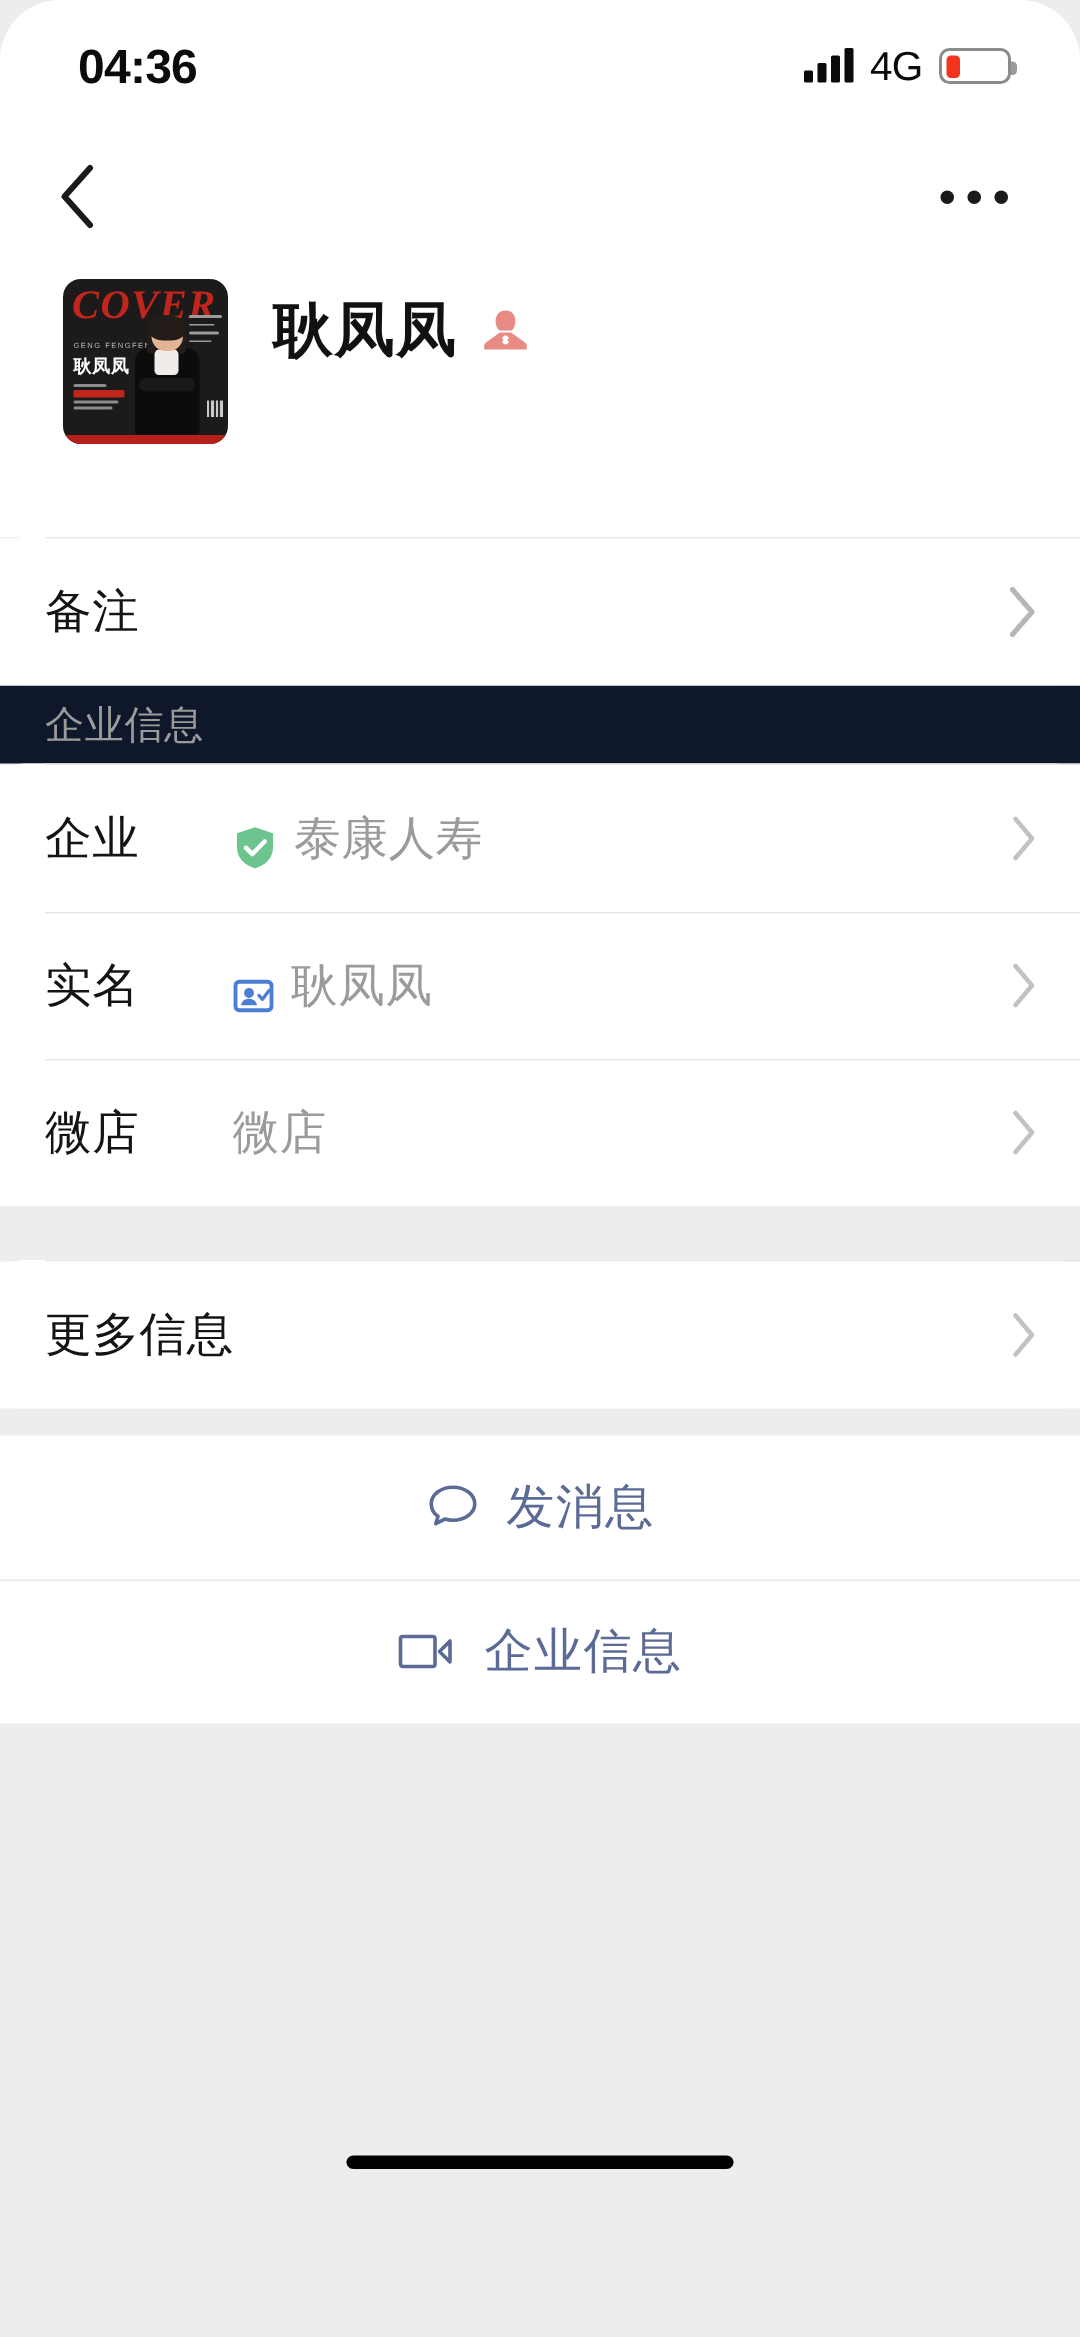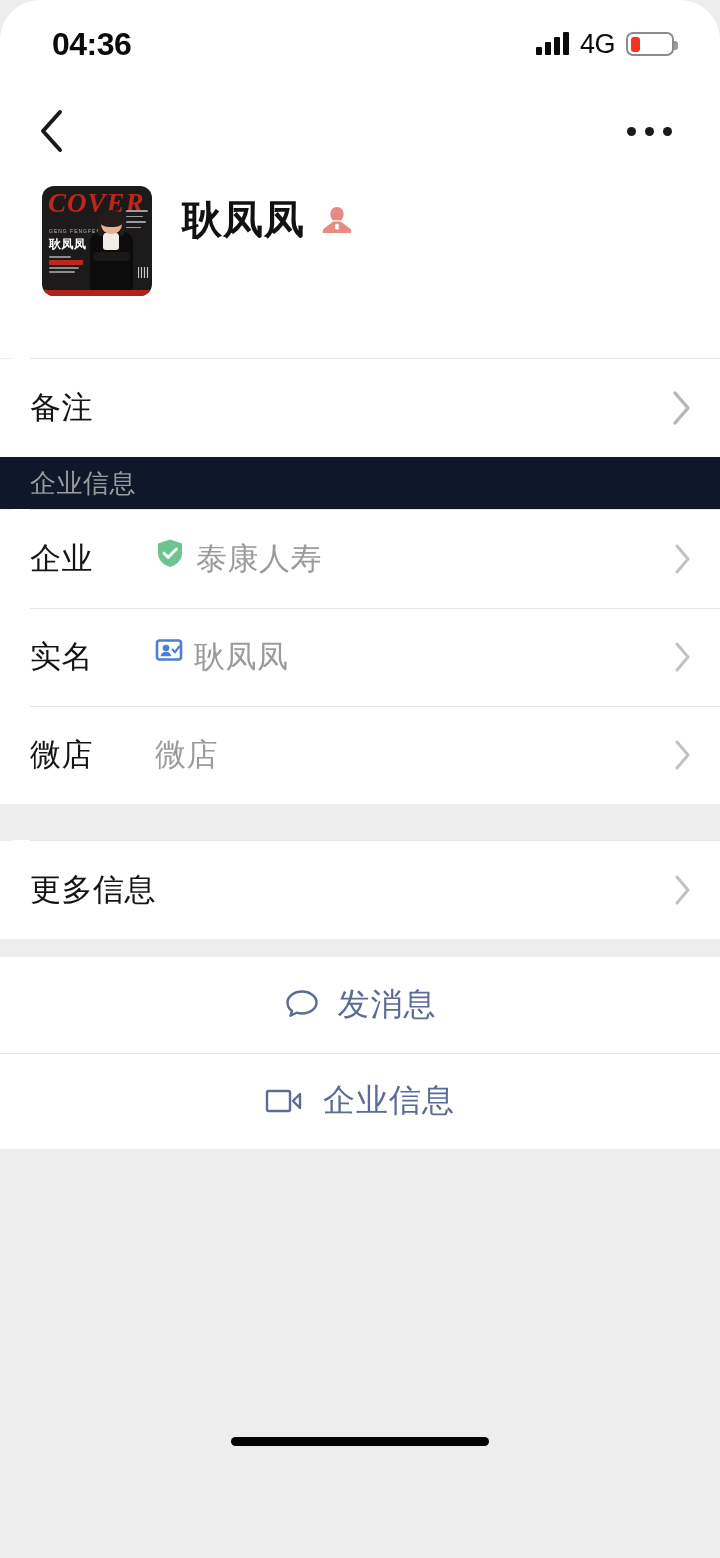--- a/index.html
+++ b/index.html
@@ -124,21 +124,21 @@
   .row + .row::before {
     content:""; position:absolute; left:30px; right:0; top:0;
     height:1px; background:#e6e6e6;
   }
   .group::before {
     content:""; display:block; height:1px; background:#e6e6e6; margin-left:30px;
   }
   .row .label { font-size:31px; color:#141414; flex:0 0 auto; letter-spacing:0.5px; }
   .row .value {
     margin-left:62px; font-size:31px; color:#9b9b9b;
-    display:flex; align-items:flex-start; gap:11px; letter-spacing:0.5px;
+    display:flex; align-items:flex-end; gap:11px; letter-spacing:0.5px;
   }
   .row .chev { margin-left:auto; }
   .chev svg { display:block; }
 
   .section-head {
     background:#0f172a; height:52px;
     display:flex; align-items:center;
     padding:16px 30px; font-size:26px; color:#9b9b9b; letter-spacing:0.5px;
   }
   .spacer { background:#ededed; height:36px; }

